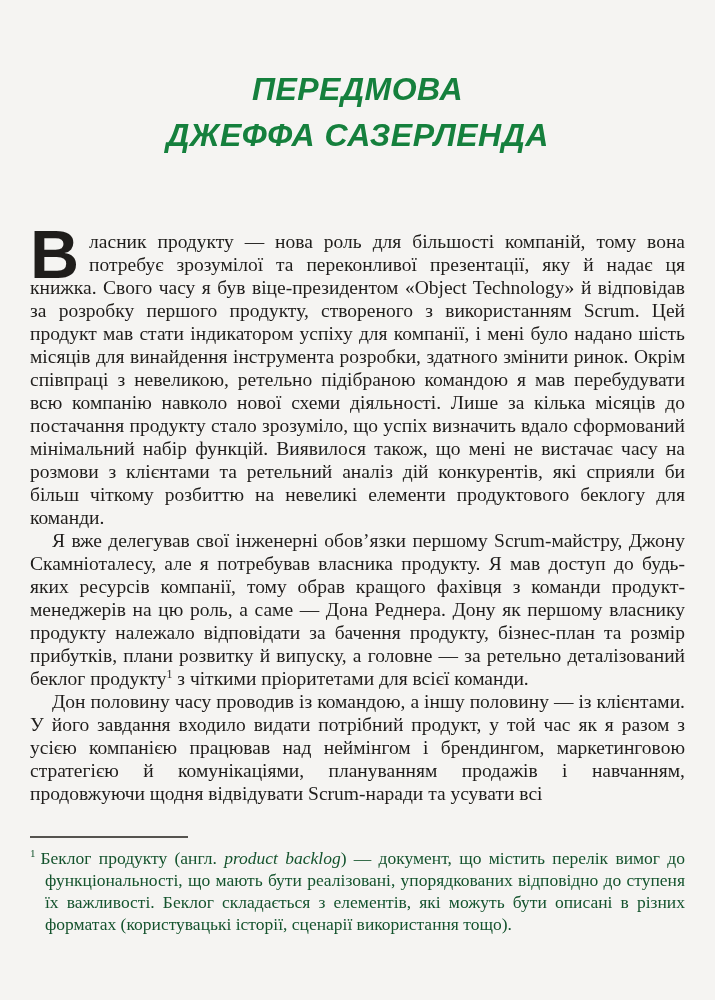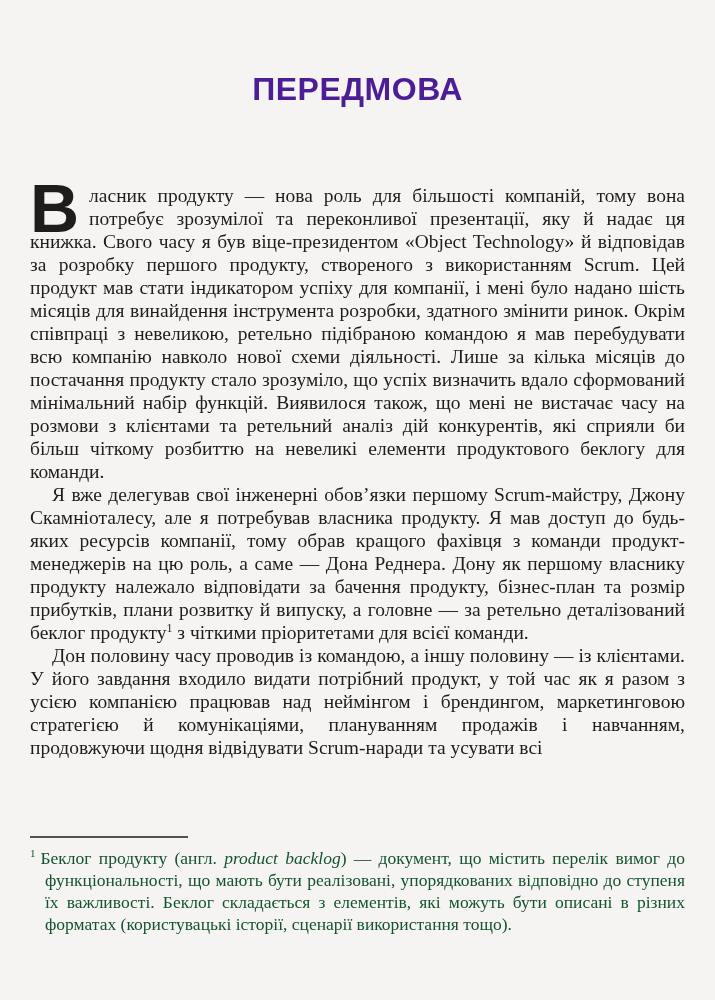--- a/index.html
+++ b/index.html
@@ -19,21 +19,22 @@
     padding: 66px 30px 0 30px;
     overflow: hidden;
   }
   .chapter-heading {
     text-align: center;
     font-family: "Liberation Sans", sans-serif;
     font-weight: 700;
     font-size: 32px;
     line-height: 46px;
     letter-spacing: 0.5px;
-    color: #4c1d95;
+    color: #15803d;
+    font-style: italic;
   }
   .body-text {
     margin-top: 72px;
     font-size: 19.5px;
     line-height: 23px;
     text-align: justify;
     color: #1f1d1b;
   }
   .para {
     margin: 0;
@@ -87,20 +88,21 @@
     font-style: italic;
   }
 </style>
 </head>
 <body>
 
 <div class="page">
 
   <header class="chapter-heading">
     <div class="heading-line">ПЕРЕДМОВА</div>
+    <div class="heading-line">ДЖЕФФА САЗЕРЛЕНДА</div>
   </header>
 
   <main class="body-text">
     <p class="para"><span class="dropcap">В</span><span>ласник продукту — нова роль для більшості компаній, тому вона потребує зрозумілої та переконливої презентації, яку й надає ця книжка. Свого часу я був віце-президентом «Object Technology» й відповідав за розробку першого продукту, створеного з використанням Scrum. Цей продукт мав стати індикатором успіху для компанії, і мені було надано шість місяців для винайдення інструмента розробки, здатного змінити ринок. Окрім співпраці з невеликою, ретельно підібраною командою я мав перебудувати всю компанію навколо нової схеми діяльності. Лише за кілька місяців до постачання продукту стало зрозуміло, що успіх визначить вдало сформований мінімальний набір функцій. Виявилося також, що мені не вистачає часу на розмови з клієнтами та ретельний аналіз дій конкурентів, які сприяли би більш чіткому розбиттю на невеликі елементи продуктового беклогу для команди.</span></p>
 
     <p class="para indent"><span>Я вже делегував свої інженерні обов’язки першому Scrum-майстру, Джону Скамніоталесу, але я потребував власника продукту. Я мав доступ до будь-яких ресурсів компанії, тому обрав кращого фахівця з команди продукт-менеджерів на цю роль, а саме — Дона Реднера. Дону як першому власнику продукту належало відповідати за бачення продукту, бізнес-план та розмір прибутків, плани розвитку й випуску, а головне — за ретельно деталізований беклог продукту</span><sup class="fnref">1</sup><span> з чіткими пріоритетами для всієї команди.</span></p>
 
     <p class="para indent">Дон половину часу проводив із командою, а іншу половину — із клієнтами. У його завдання входило видати потрібний продукт, у той час як я разом з усією компанією працював над неймінгом і брендингом, маркетинговою стратегією й комунікаціями, плануванням продажів і навчанням, продовжуючи щодня відвідувати Scrum-наради та усувати всі</p>
   </main>
 

